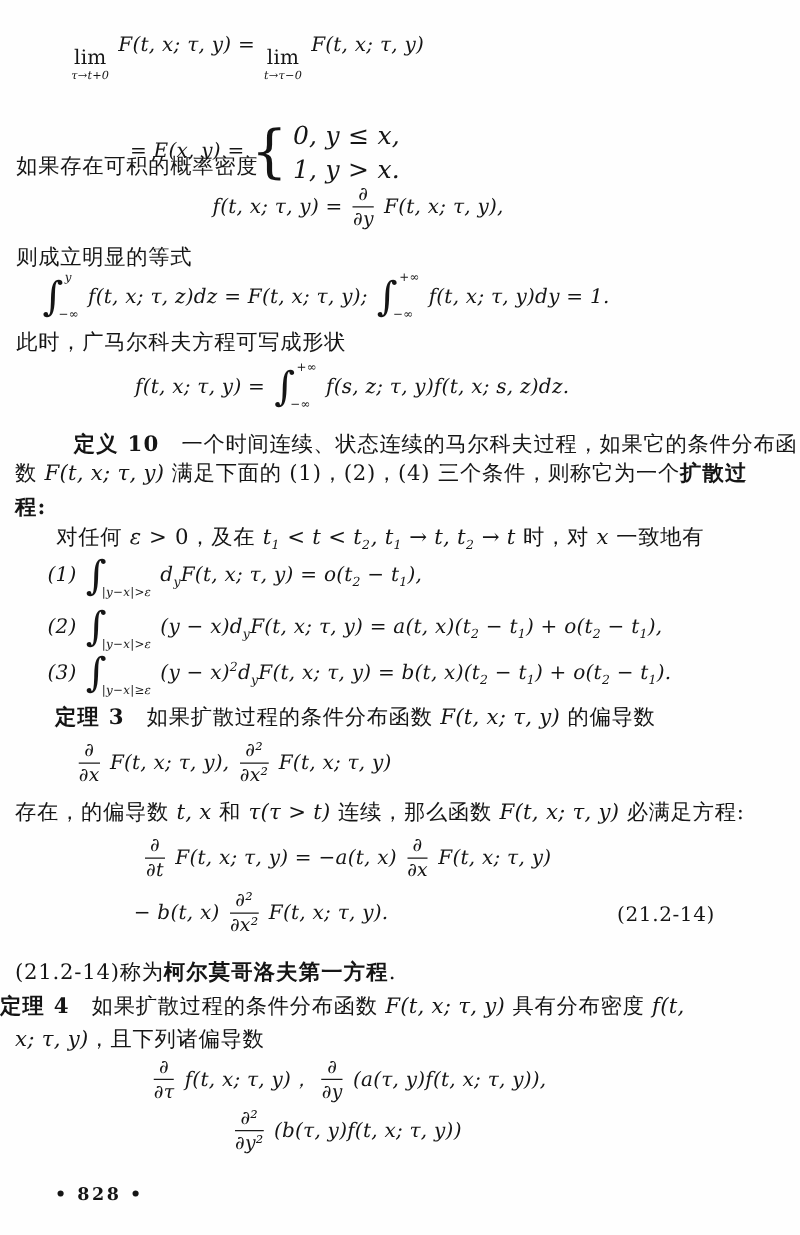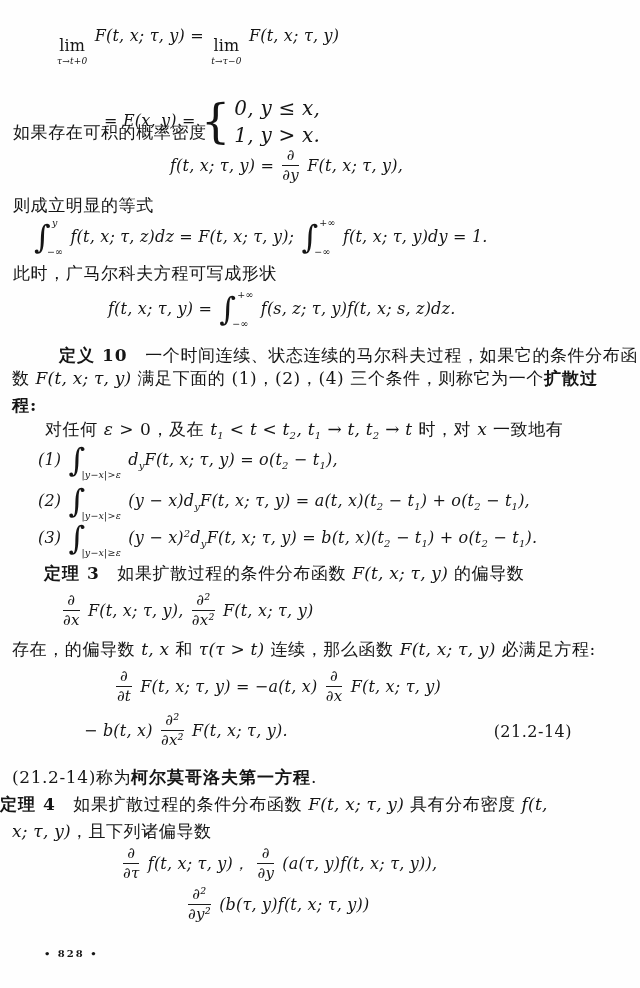--- a/index.html
+++ b/index.html
@@ -32,21 +32,21 @@
   .lt  { font-style:normal; font-size:16px; }
   .lb  { font-size:9px; margin-top:3px; }
 
   .cases { display:inline-flex; align-items:center; vertical-align:middle; }
   .brace { font-size:46px; font-style:normal; font-weight:300; line-height:0.85; margin-right:4px; }
   .rows  { display:inline-flex; flex-direction:column; gap:3px; font-size:20px;justify-content:center; }
 
   .eqno { position:absolute; right:68px; top:50%; transform:translateY(-50%);
           font-style:normal; font-size:16px; letter-spacing:0.5px; }
 
-  .pnum { position:absolute; top:948px; left:44px; font-size:10px; font-weight:700;
+  .pnum { position:absolute; top:948px; left:44px; font-size:14px; font-weight:700;
           letter-spacing:2px; font-style:normal; }
 </style>
 </head>
 <body>
 
 <div class="page">
   <div class="pnum">• 828 •</div>
 <div class="block math" style="top: 26px; padding-left: 55px;"><span class="lim">
         <span class="lt">lim</span>
         <span class="lb">τ→t+0</span>
@@ -107,19 +107,19 @@
         <span class="is">∫</span>
         <span class="il">
           <span class="isup"></span>
           <span class="isub">|y−x|≥ε</span>
         </span>
       </span><span class="t"> (y − x)</span><span class="sup">2</span><span class="t">d</span><span class="sub">y</span><span class="t">F(t, x; τ, y) = b(t, x)(t</span><span class="sub">2</span><span class="t"> − t</span><span class="sub">1</span><span class="t">) + o(t</span><span class="sub">2</span><span class="t"> − t</span><span class="sub">1</span><span class="t">).</span></div>
     <div class="block p" style="top: 562px; padding-left: 44px;"><span class="b">定理 3</span><span class="t">　如果扩散过程的条件分布函数 </span><span class="m">F(t, x; τ, y)</span><span class="t"> 的偏导数</span></div>
     <div class="block math" style="top: 592px; padding-left: 60px;"><span class="frac"><span class="fn">∂</span><span class="fd">∂x</span></span><span class="t"> F(t, x; τ, y),  </span><span class="frac"><span class="fn">∂²</span><span class="fd">∂x²</span></span><span class="t"> F(t, x; τ, y)</span></div>
     <div class="block p" style="top: 638px; padding-left: 12px;"><span class="t">存在，的偏导数 </span><span class="m">t, x</span><span class="t"> 和 </span><span class="m">τ(τ &gt; t)</span><span class="t"> 连续，那么函数 </span><span class="m">F(t, x; τ, y)</span><span class="t"> 必满足方程:</span></div>
     <div class="block math" style="top: 668px; padding-left: 113px;"><span class="frac"><span class="fn">∂</span><span class="fd">∂t</span></span><span class="t"> F(t, x; τ, y) = −a(t, x) </span><span class="frac"><span class="fn">∂</span><span class="fd">∂x</span></span><span class="t"> F(t, x; τ,  y)</span></div>
-    <div class="block math" style="top: 712px; padding-left: 84px;"><span class="t">− b(t, x) </span><span class="frac"><span class="fn">∂²</span><span class="fd">∂x²</span></span><span class="t"> F(t, x; τ, y).</span><span class="eqno">(21.2-14)</span></div>
+    <div class="block math" style="top: 712px; padding-left: 107px;"><span class="t">− b(t, x) </span><span class="frac"><span class="fn">∂²</span><span class="fd">∂x²</span></span><span class="t"> F(t, x; τ, y).</span><span class="eqno">(21.2-14)</span></div>
     <div class="block p" style="top: 766px; padding-left: 12px;"><span class="t">(21.2-14)称为</span><span class="b">柯尔莫哥洛夫第一方程</span><span class="t">.</span></div>
     <div class="block p" style="top: 793px; "><span class="b">定理 4</span><span class="t">　如果扩散过程的条件分布函数 </span><span class="m">F(t, x; τ, y)</span><span class="t"> 具有分布密度 </span><span class="m">f(t,</span></div>
     <div class="block p" style="top: 820px; padding-left: 12px;"><span class="m">x; τ, y)</span><span class="t">，且下列诸偏导数</span></div>
     <div class="block math" style="top: 845px; padding-left: 120px;"><span class="frac"><span class="fn">∂</span><span class="fd">∂τ</span></span><span class="t"> f(t, x; τ, y)， </span><span class="frac"><span class="fn">∂</span><span class="fd">∂y</span></span><span class="t"> (a(τ, y)f(t, x; τ, y)),</span></div>
     <div class="block math" style="top: 886px; padding-left: 185px;"><span class="frac"><span class="fn">∂²</span><span class="fd">∂y²</span></span><span class="t"> (b(τ, y)f(t, x; τ, y))</span></div>
   </div>
 
 </body></html>

